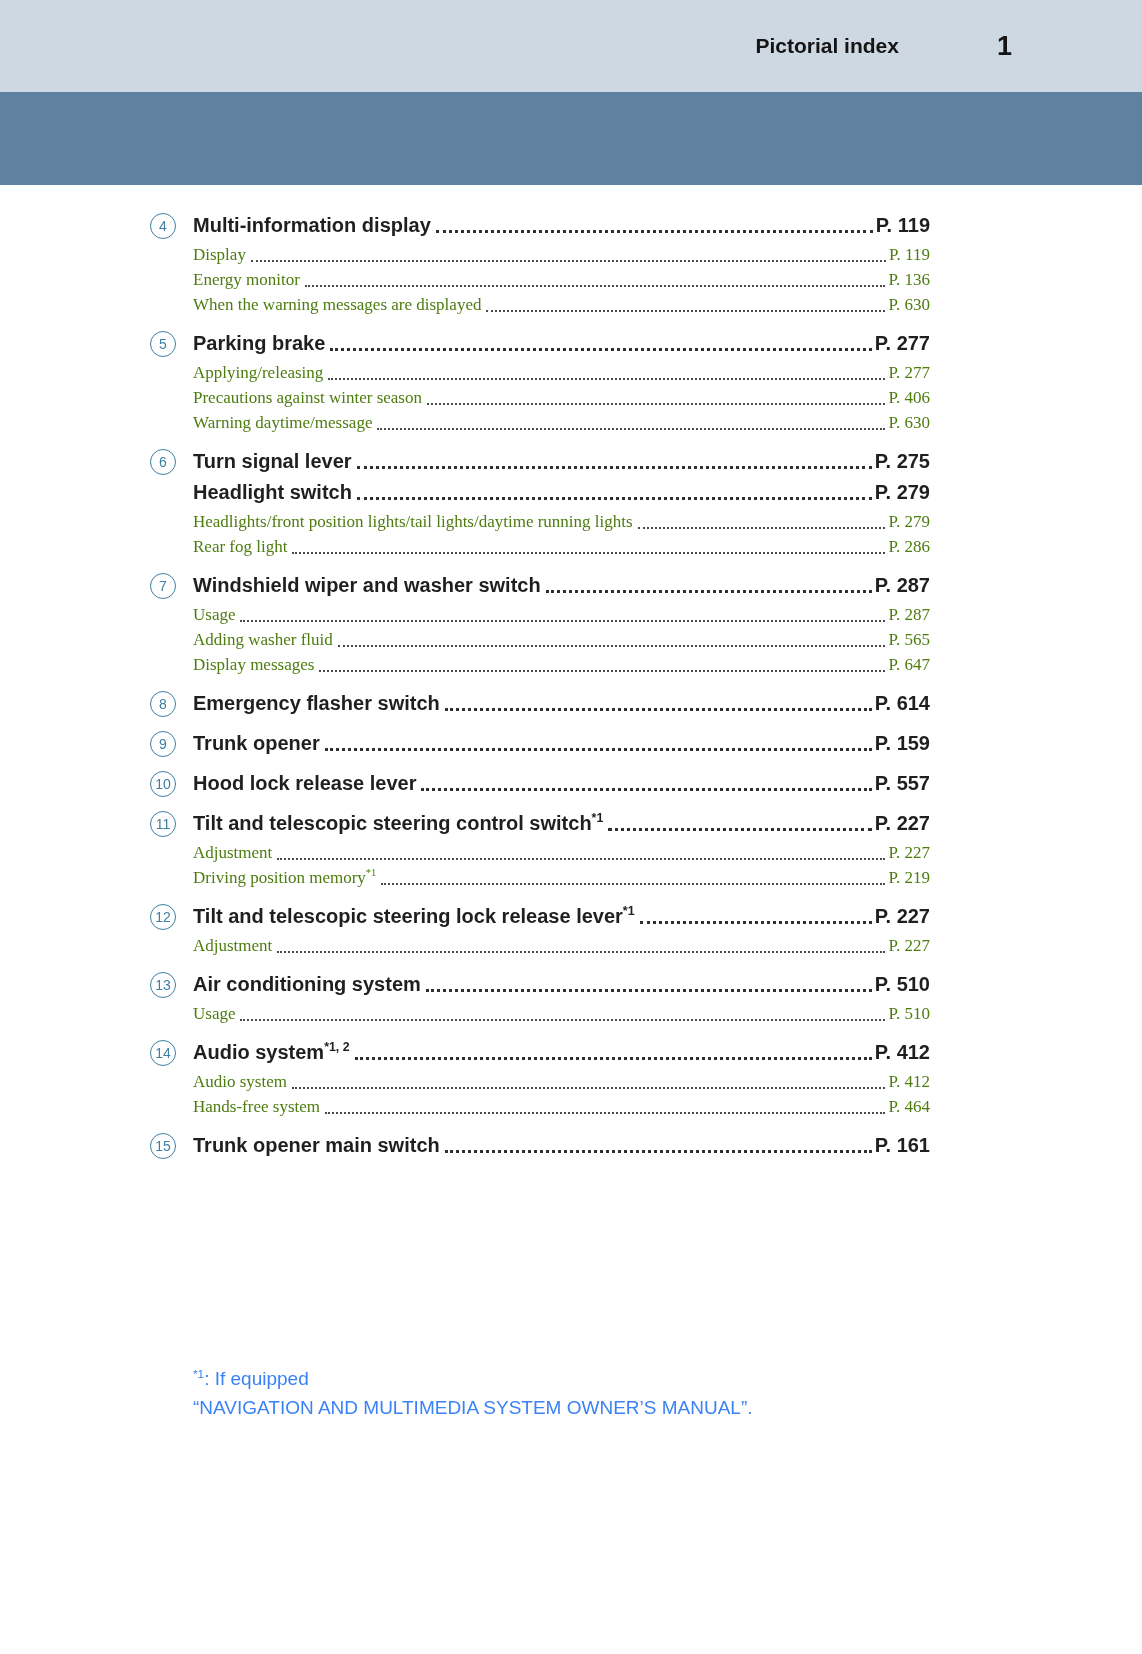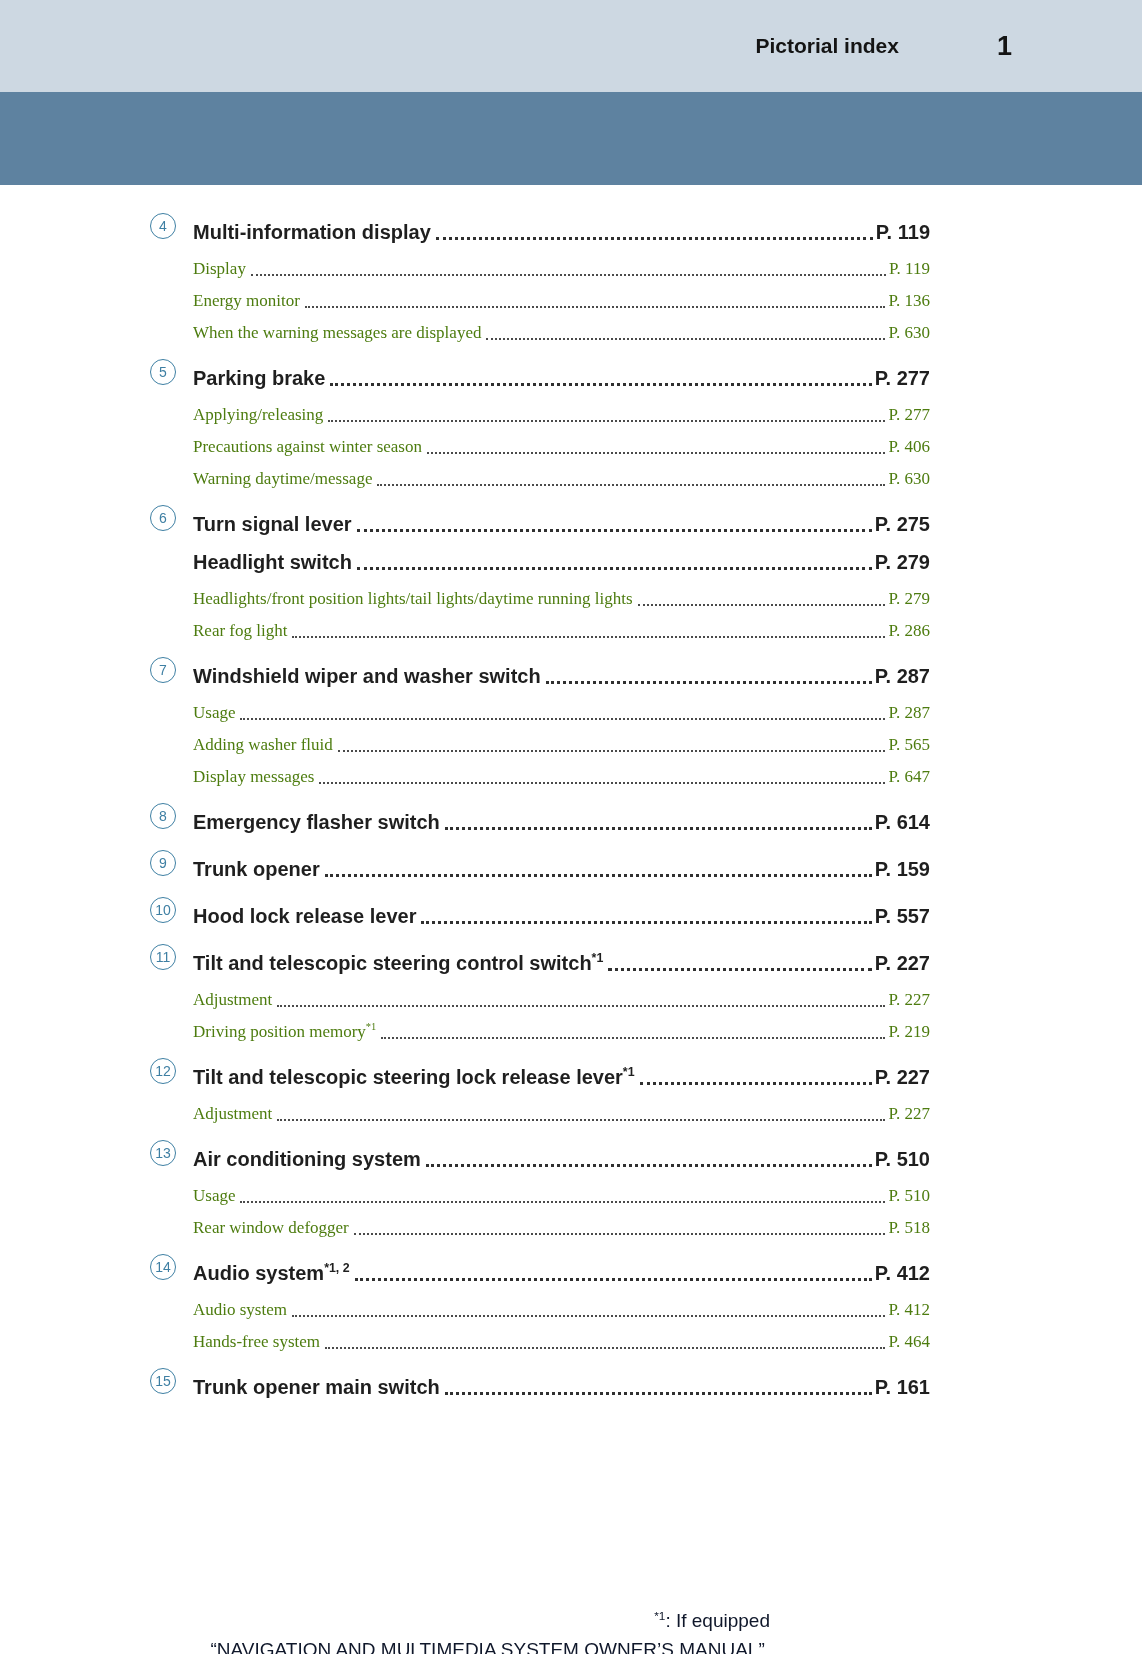--- a/index.html
+++ b/index.html
@@ -38,38 +38,37 @@
   .row .leader{
     flex:1;align-self:flex-end;
     margin:0 3px 5px 5px;
     border-bottom:2.4px dotted #4a4a4a;
     min-width:18px;
   }
   .row.main{font-size:20px;font-weight:bold;line-height:28px;margin-bottom:3px;}
   .row.main .leader{border-bottom:3px dotted #303030;margin-bottom:6px;}
   .row.sub{font-size:17px;font-weight:normal;line-height:25px;color:#4d7c0f;font-family:Liberation Serif, serif;}
   .title{white-space:nowrap;}
-  .page-ref{white-space:nowrap;margin-top:7px;}
+  .page-ref{white-space:nowrap;}
   sup.marker{font-size:0.62em;vertical-align:super;line-height:0;}
 
   .circle{
     position:absolute;left:-43px;top:2px;
     width:26px;height:26px;
     border:1.7px solid var(--accent);
     border-radius:50%;
     color:var(--accent);
     display:flex;align-items:center;justify-content:center;
     font-size:14px;font-weight:normal;
   }
 
   .footnotes{
     margin-top:205px;
     padding-right:160px;
-    text-align:right;
-    font-size:19px;line-height:29px;color:#0f172a;
+    font-size:19px;line-height:29px;color:#3b82f6;
   }
   .footnotes .fn-line{white-space:nowrap;}
 </style>
 </head>
 <body>
 
 <div class="page">
 
   <div class="header-bar">
     <span class="header-title">Pictorial index</span>
@@ -231,25 +230,20 @@
           <div class="row main">
             <span class="circle">13</span>
             <span class="title">Air conditioning system</span>
             <span class="leader"></span>
             <span class="page-ref">P. 510</span>
           </div>
           <div class="row sub">
             <span class="title">Usage</span>
             <span class="leader"></span>
             <span class="page-ref">P. 510</span>
-          </div>
-          <div class="row sub">
-            <span class="title">Rear window defogger</span>
-            <span class="leader"></span>
-            <span class="page-ref">P. 518</span>
           </div>
         </div>
         <div class="toc-item">
           <div class="row main">
             <span class="circle">14</span>
             <span class="title">Audio system<sup class="marker">*1, 2</sup></span>
             <span class="leader"></span>
             <span class="page-ref">P. 412</span>
           </div>
           <div class="row sub">

